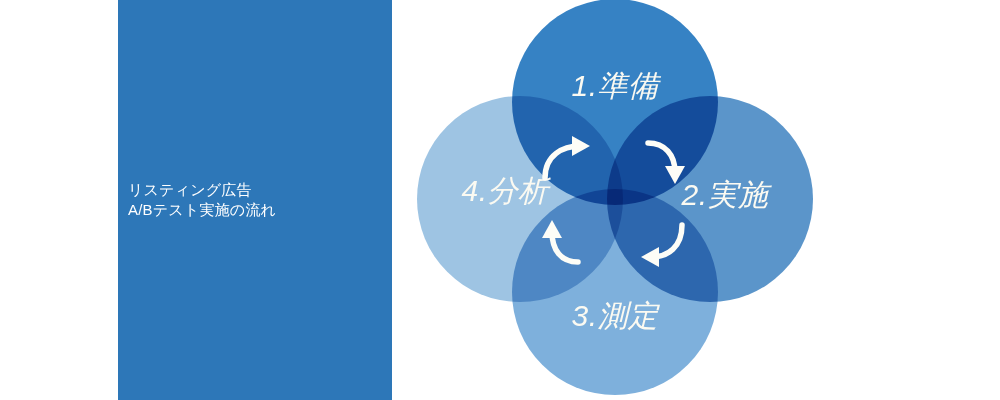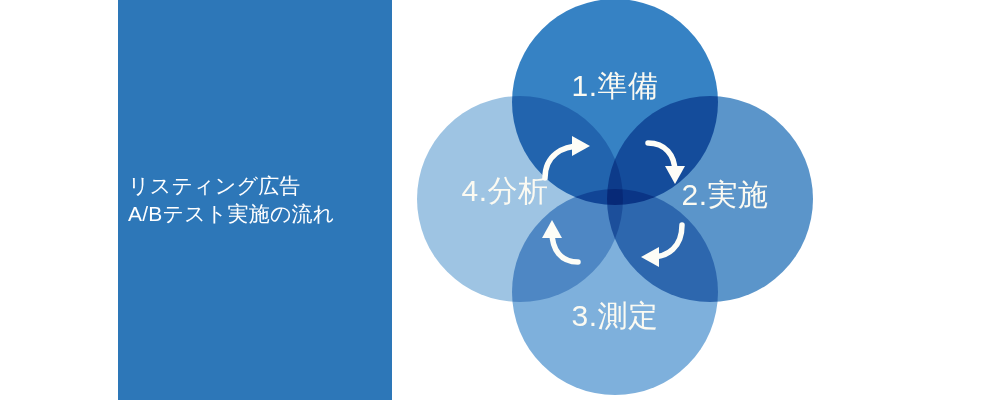--- a/index.html
+++ b/index.html
@@ -28,34 +28,35 @@
     height: 400px;
     background: #2d77b8;
     display: flex;
     align-items: center;
     justify-content: flex-start;
     box-sizing: border-box;
     padding-left: 10px;
   }
   #title-text {
     color: #ffffff;
-    font-size: 21px;
+    font-size: 15px;
     line-height: 1.32;
     font-weight: 400;
     letter-spacing: 0.2px;
     white-space: pre-line;
   }
 
   
   #venn {
     position: absolute;
     left: 400px;
     top: 0;
     width: 440px;
     height: 400px;
+    font-style: italic;
   }
   #venn svg {
     display: block;
     width: 440px;
     height: 400px;
   }
   .circle-shape {
     mix-blend-mode: multiply;
   }
   .step-label {

